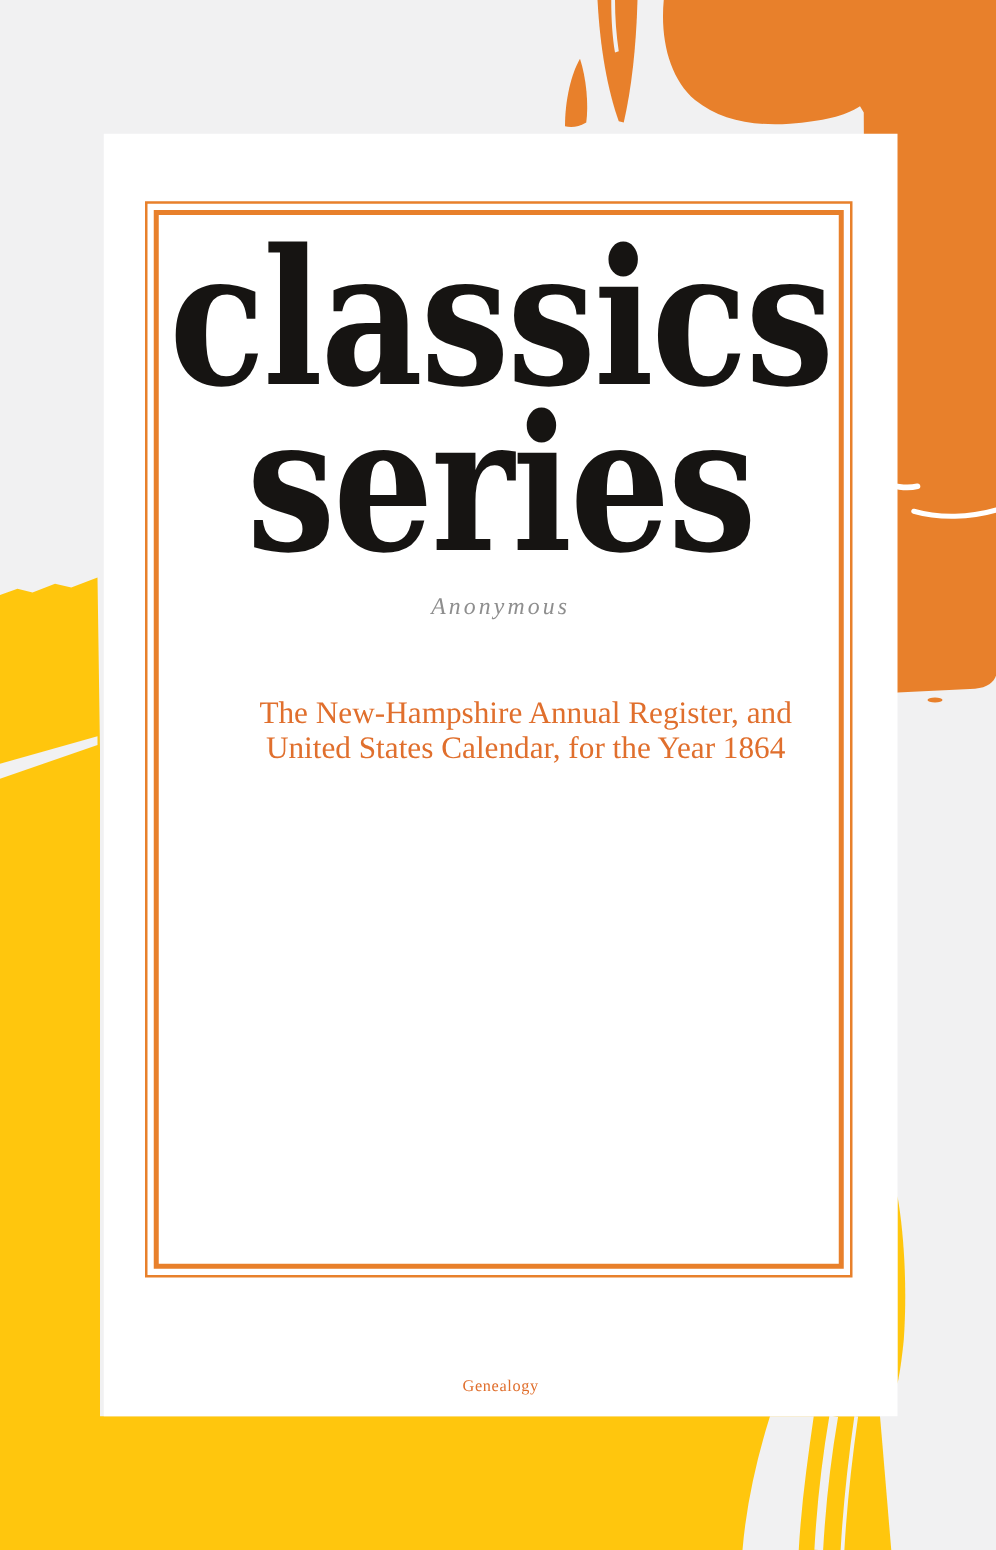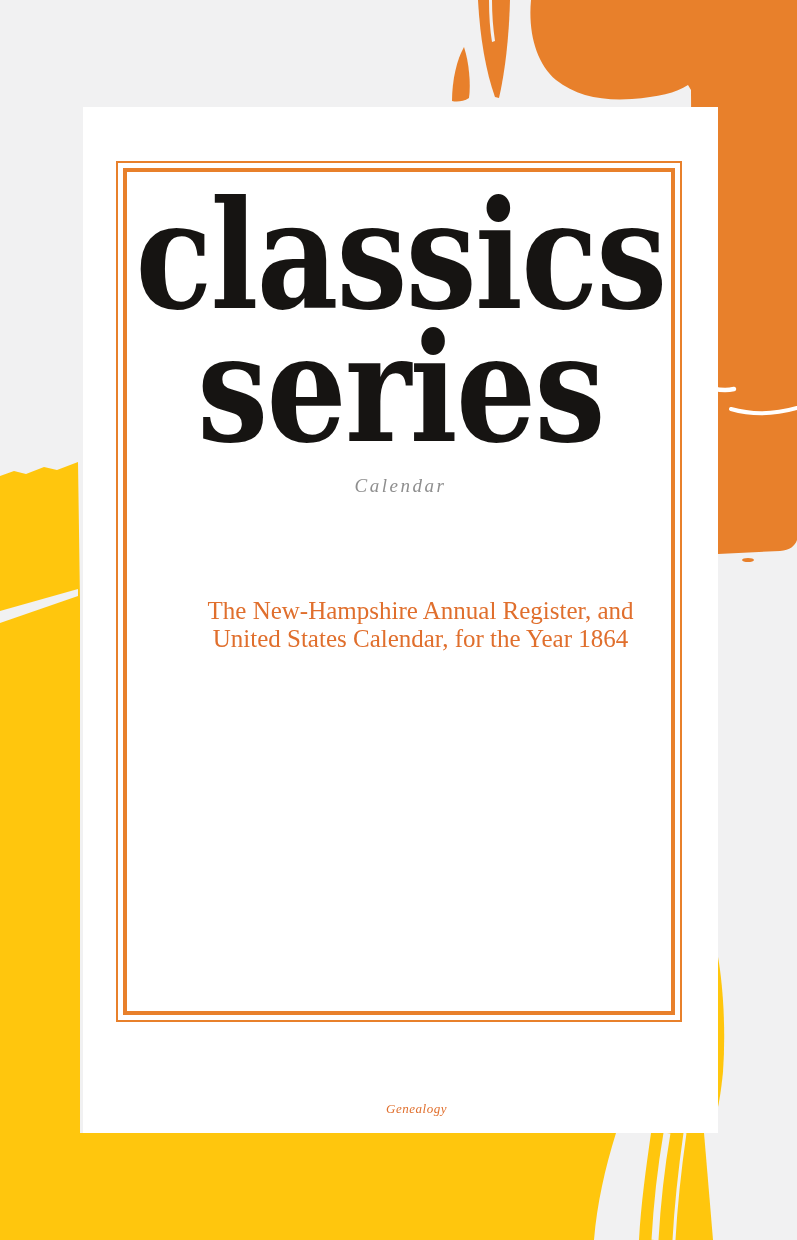--- a/index.html
+++ b/index.html
@@ -34,33 +34,31 @@
   .series-title span{display:block;}
   .author{
     position:absolute;left:0;top:369px;width:635px;text-align:center;
     font-style:italic;font-size:19px;line-height:19px;letter-spacing:2.5px;
     color:var(--author_gray,#8E8E8E);
   }
   .book-title{
     position:absolute;left:0;top:450px;width:675px;text-align:center;
     font-size:25px;line-height:28px;
     color:var(--subtitle_orange,#E06F2D);
-    margin-top:40px;
   }
   .book-title span{display:block;}
   .publisher{
     position:absolute;left:0;top:960px;width:635px;text-align:center;
     font-size:18px;line-height:18px;letter-spacing:2px;
     color:var(--publisher_black,#232323);
   }
   .genre{
-    position:absolute;left:16px;top:995px;width:635px;text-align:center;
+    position:absolute;left:0;top:995px;width:635px;text-align:center;
     font-size:13px;line-height:13px;letter-spacing:0.5px;
     color:var(--subtitle_orange,#E06F2D);
-    font-style:italic;
   }
 </style>
 </head>
 <body>
 
 <div id="screen">
 
   <svg id="bg-art" width="797" height="1240" viewBox="0 0 797 1240" aria-hidden="true">
 
     <path fill="var(--brush_orange)" d="M531,0 C528,32 536,63 556,80 C576,96 602,101 632,99
@@ -91,21 +89,21 @@
   <div class="card">
     <div class="frame">
       <div class="frame-inner"></div>
     </div>
 
     <div class="series-title">
       <span>classics</span>
       <span>series</span>
     </div>
 
-    <div class="author">Calendar</div>
+    <div class="author">Anonymous</div>
 
     <div class="book-title">
       <span>The New-Hampshire Annual Register, and</span>
       <span>United States Calendar, for the Year 1864</span>
     </div>
 
 
     <div class="genre">Genealogy</div>
   </div>
 </div>

